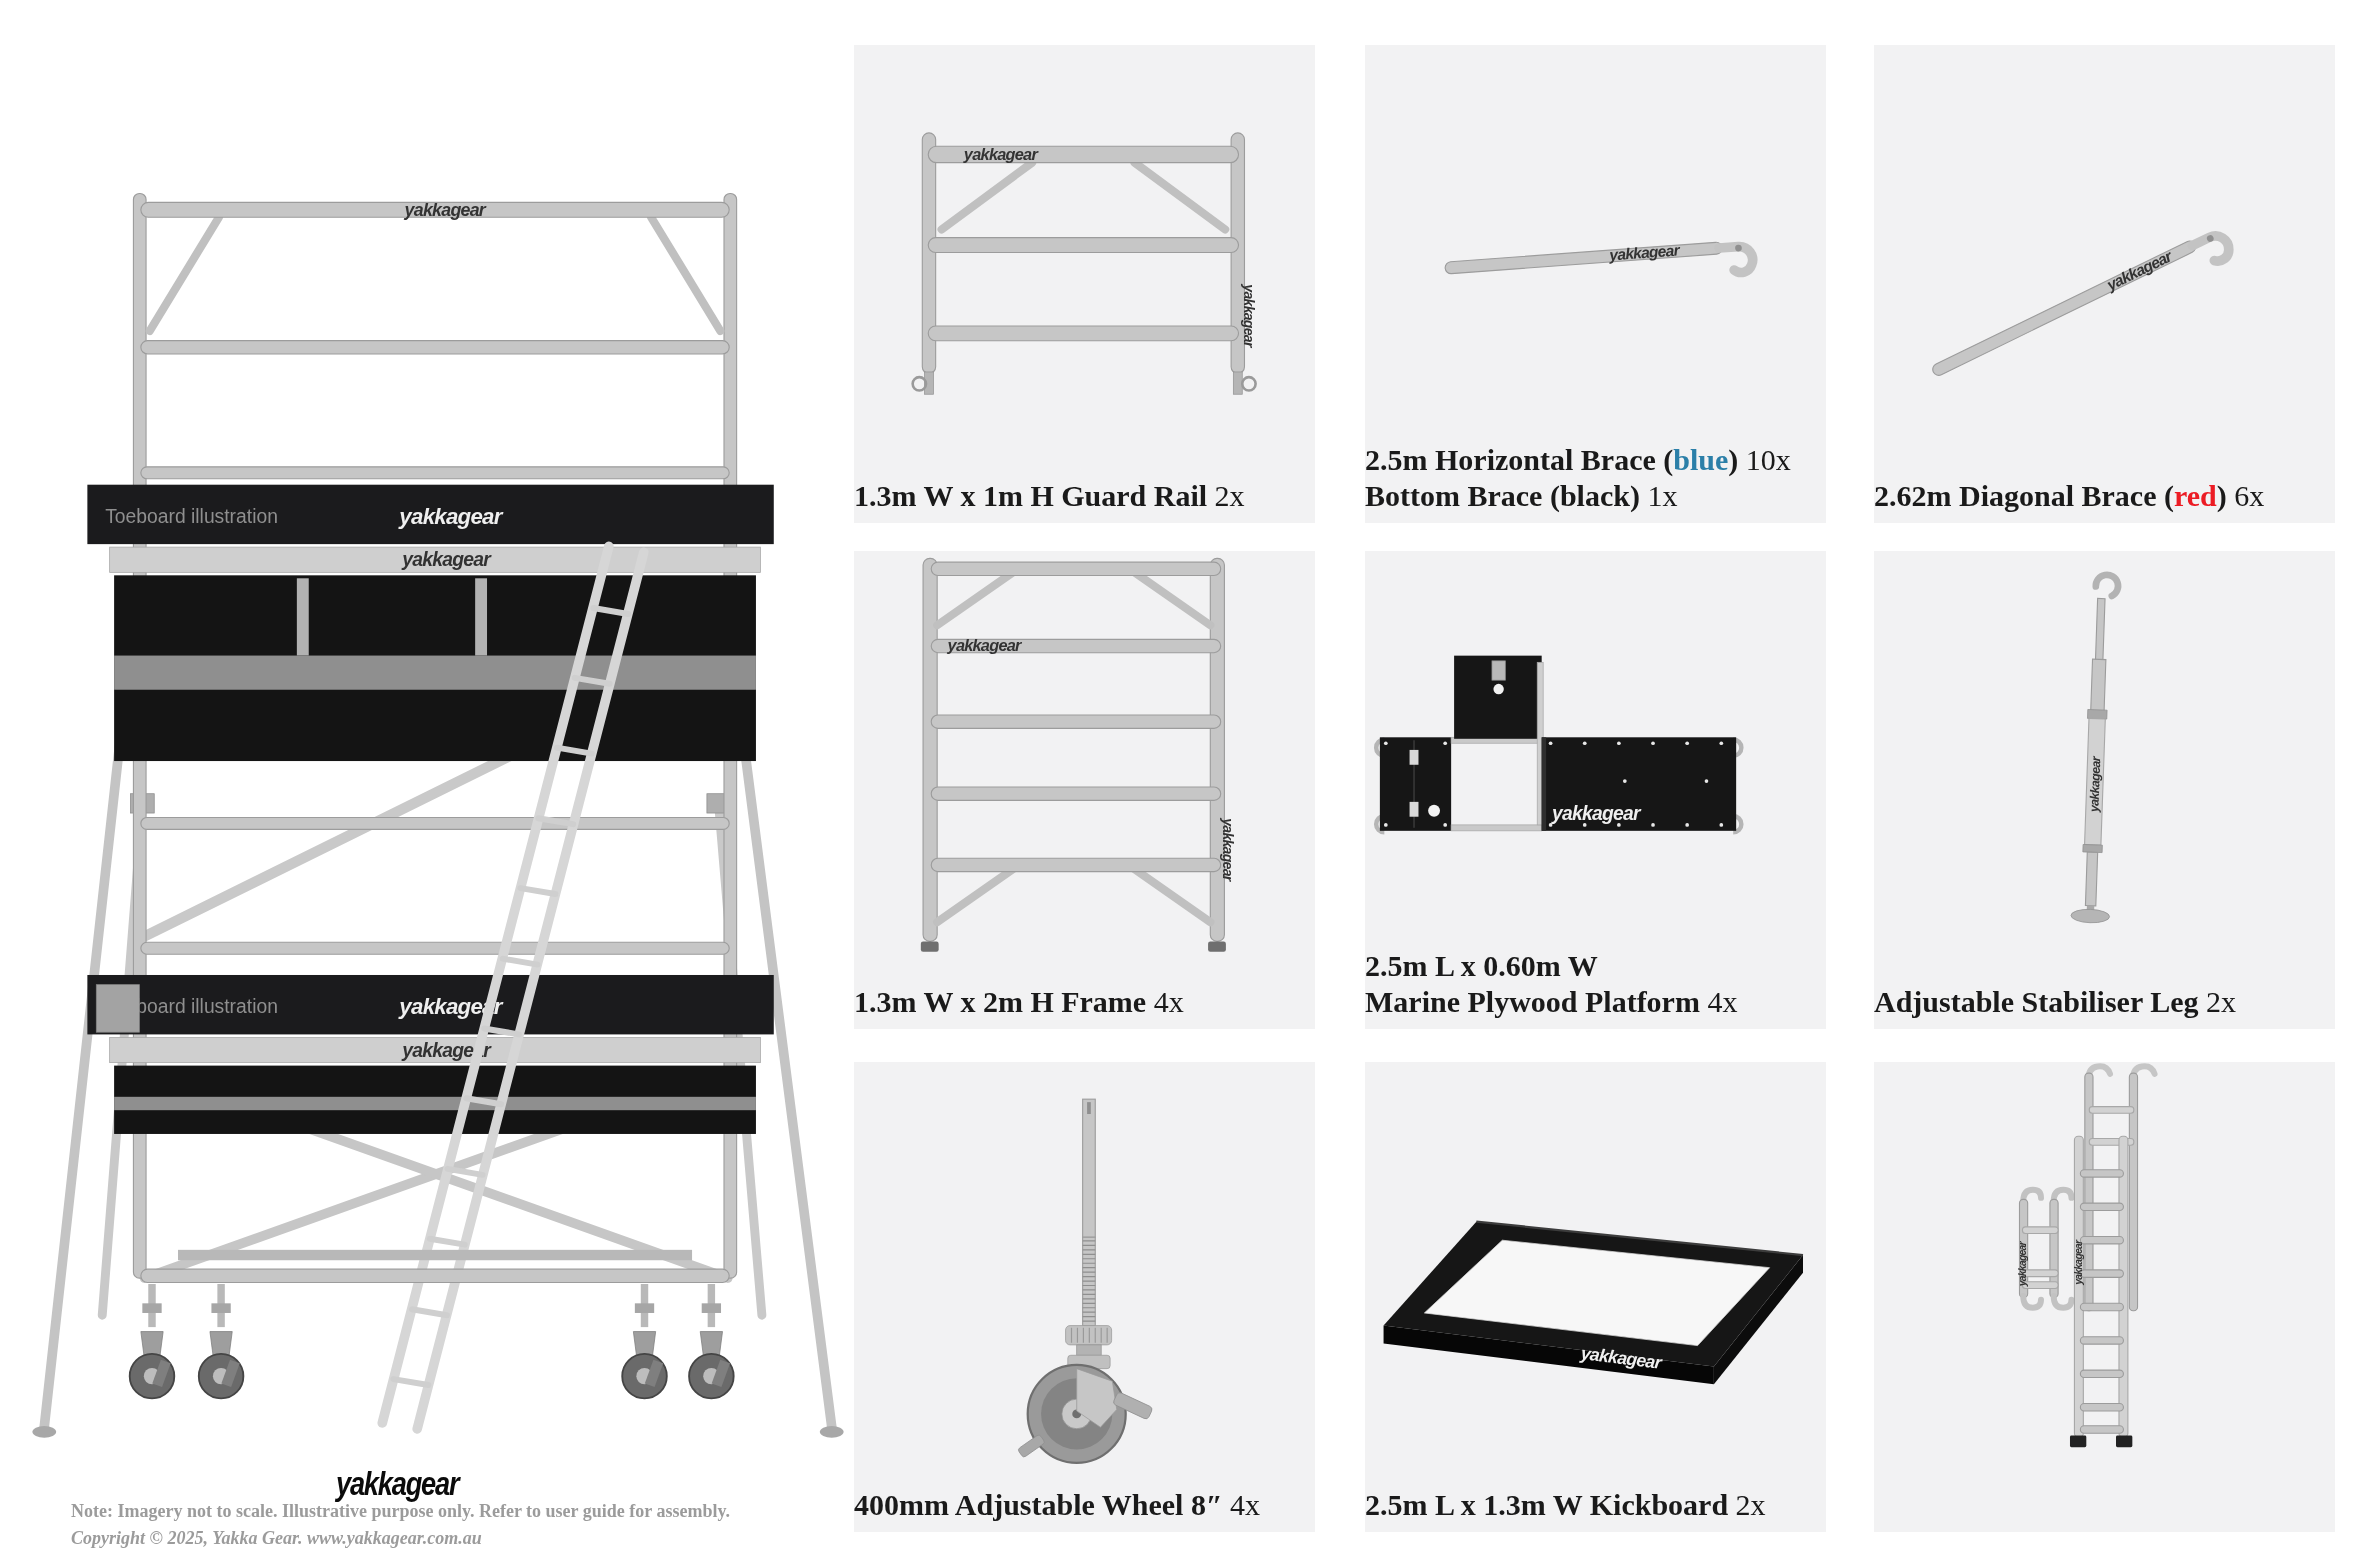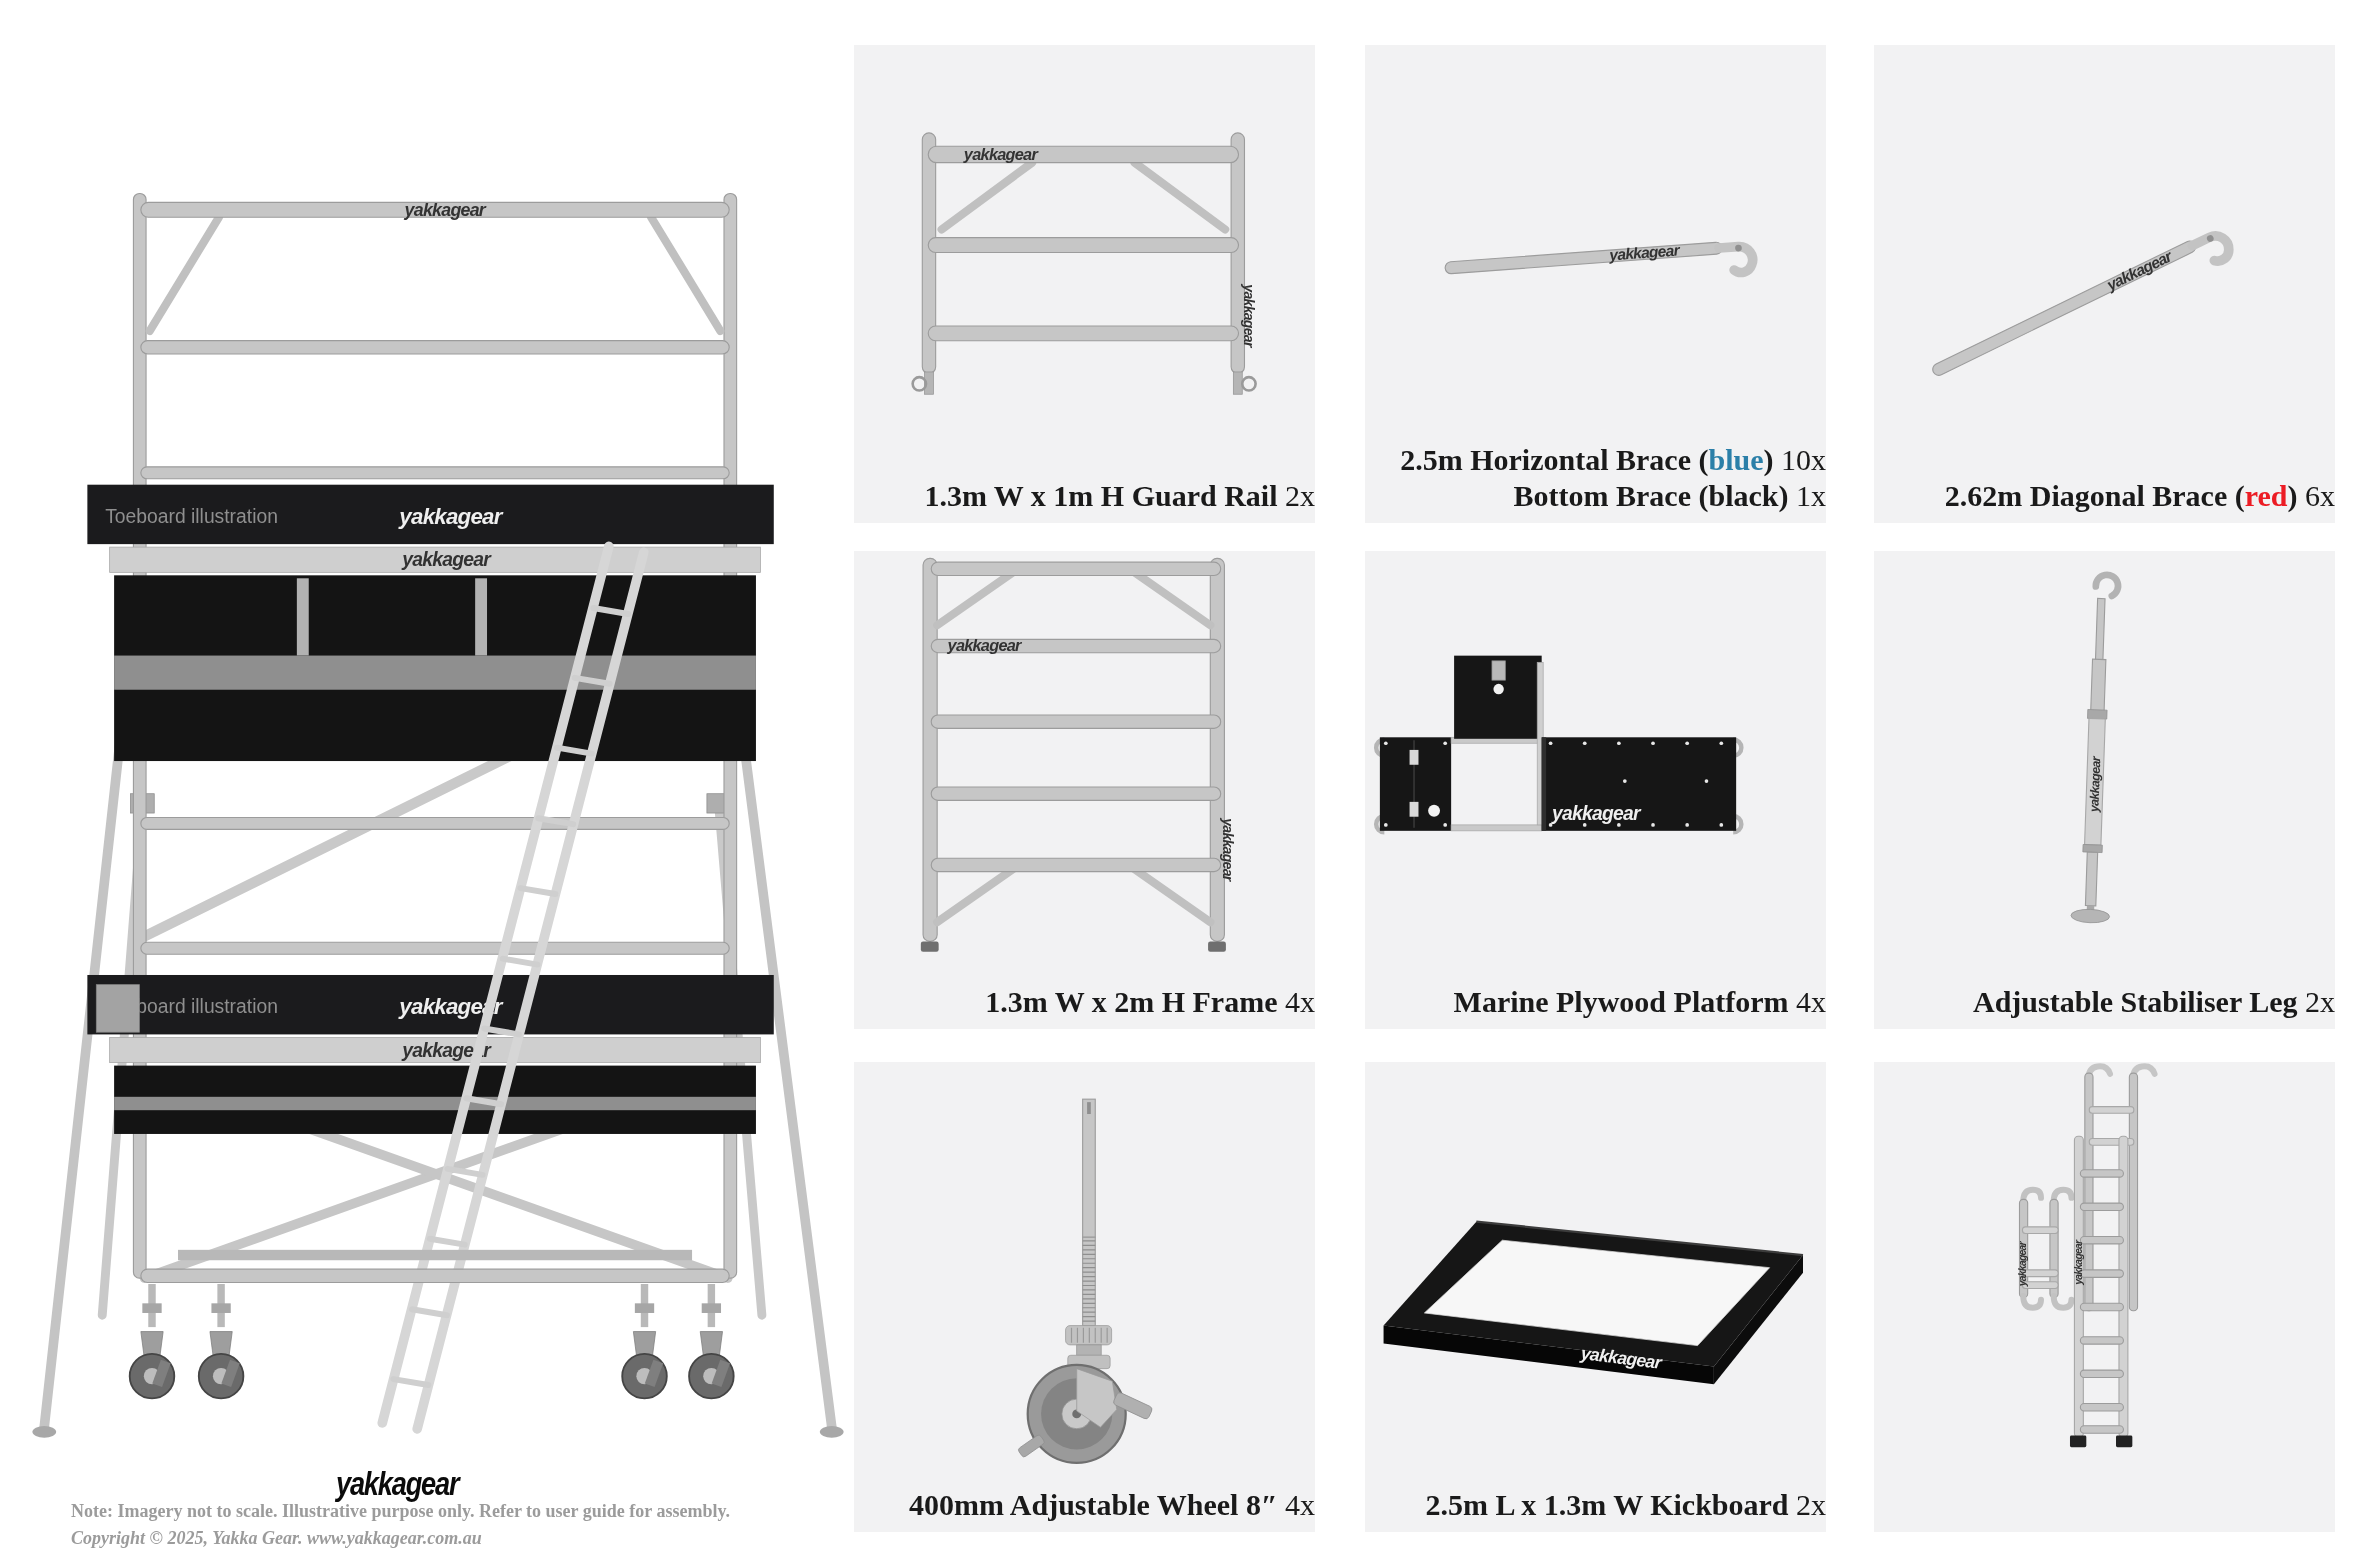--- a/index.html
+++ b/index.html
@@ -3,21 +3,21 @@
 <meta charset="utf-8">
 <style>
   html,body{margin:0;padding:0;}
   body{
     width:2377px;height:1568px;position:relative;background:#ffffff;
     font-family:"Liberation Sans",sans-serif;overflow:hidden;
   }
   .card{position:absolute;background:var(--card-bg,#f2f2f2);}
   .card svg{position:absolute;left:0;top:0;}
   .caption{
-    position:absolute;left:0;right:0;bottom:9px;text-align:right;
+    position:absolute;left:0;right:0;bottom:9px;text-align:left;
     font-family:"Liberation Serif",serif;font-size:30px;line-height:36px;
     color:var(--ink,#1a1a1a);white-space:nowrap;
   }
   .seg-bold{font-weight:700;}
   .seg-normal{font-weight:400;}
   .seg-blue{font-weight:700;color:var(--accent-blue,#2b7fa8);}
   .seg-red{font-weight:700;color:var(--accent-red,#ec1c24);font-family:Liberation Serif, serif;}
   .brandtext{font-family:"Liberation Sans",sans-serif;font-weight:700;font-style:italic;letter-spacing:-1px;}
   .footer-logo{
     position:absolute;left:336px;top:1464px;font-family:"Liberation Sans",sans-serif;
@@ -287,20 +287,21 @@
           <circle cx="480" cy="369" r="2.5"></circle>
         <circle cx="350" cy="310" r="2.5"></circle>
           <circle cx="460" cy="310" r="2.5"></circle>
         <circle cx="28" cy="259" r="2.5"></circle>
           <circle cx="108" cy="259" r="2.5"></circle>
           <circle cx="28" cy="369" r="2.5"></circle>
           <circle cx="108" cy="369" r="2.5"></circle>
       </g>
     </svg>
     <div class="caption">
+        <div class="cap-line"><span class="seg-bold">2.5m L x 0.60m W</span></div>
         <div class="cap-line"><span class="seg-bold">Marine Plywood Platform</span><span class="seg-normal"> 4x</span></div>
       </div>
   </div>
 
   <div class="card" style="left:1874px;top:551px;width:461px;height:478px;">
     <svg width="461" height="478" viewBox="0 0 621 644">
       <g transform="rotate(2 300 300)">
         <path d="M312 60 a15 15 0 1 0 -22 -12" fill="none" stroke="#b3b3b3" stroke-width="9" stroke-linecap="round"></path>
         <rect x="293" y="64" width="10" height="84" class="tube"></rect>
         <rect x="289" y="146" width="18" height="70" class="tube"></rect>

